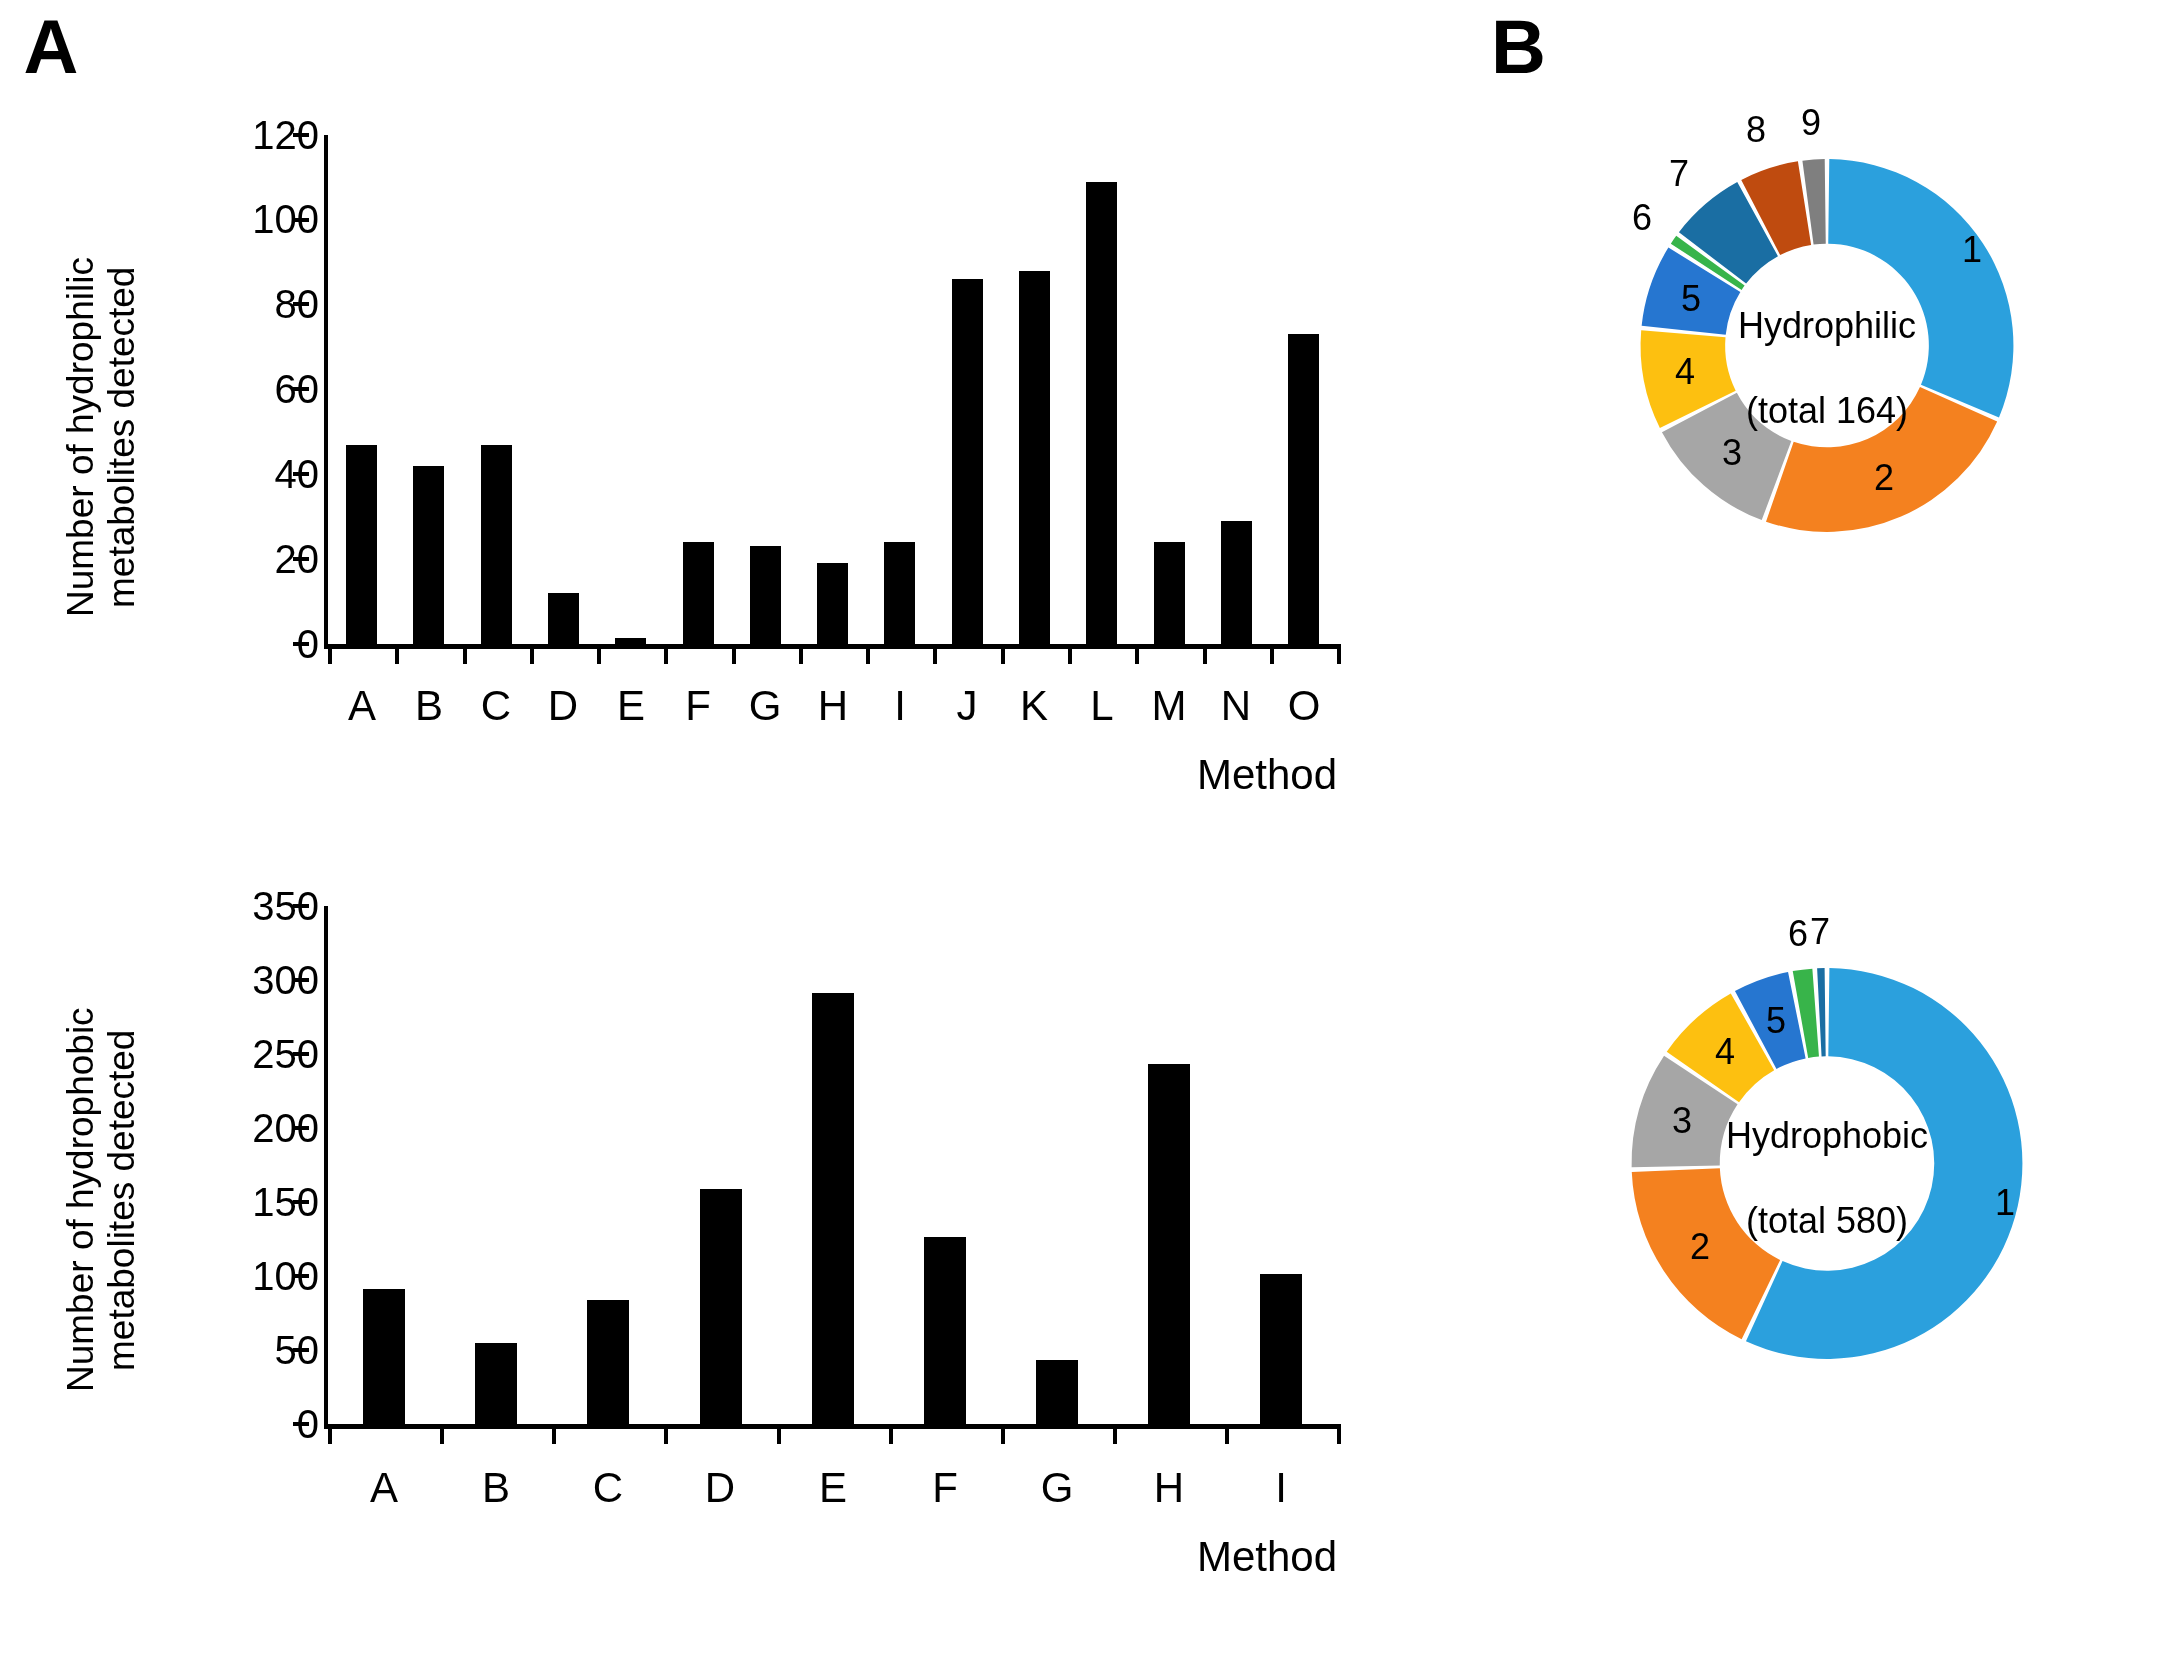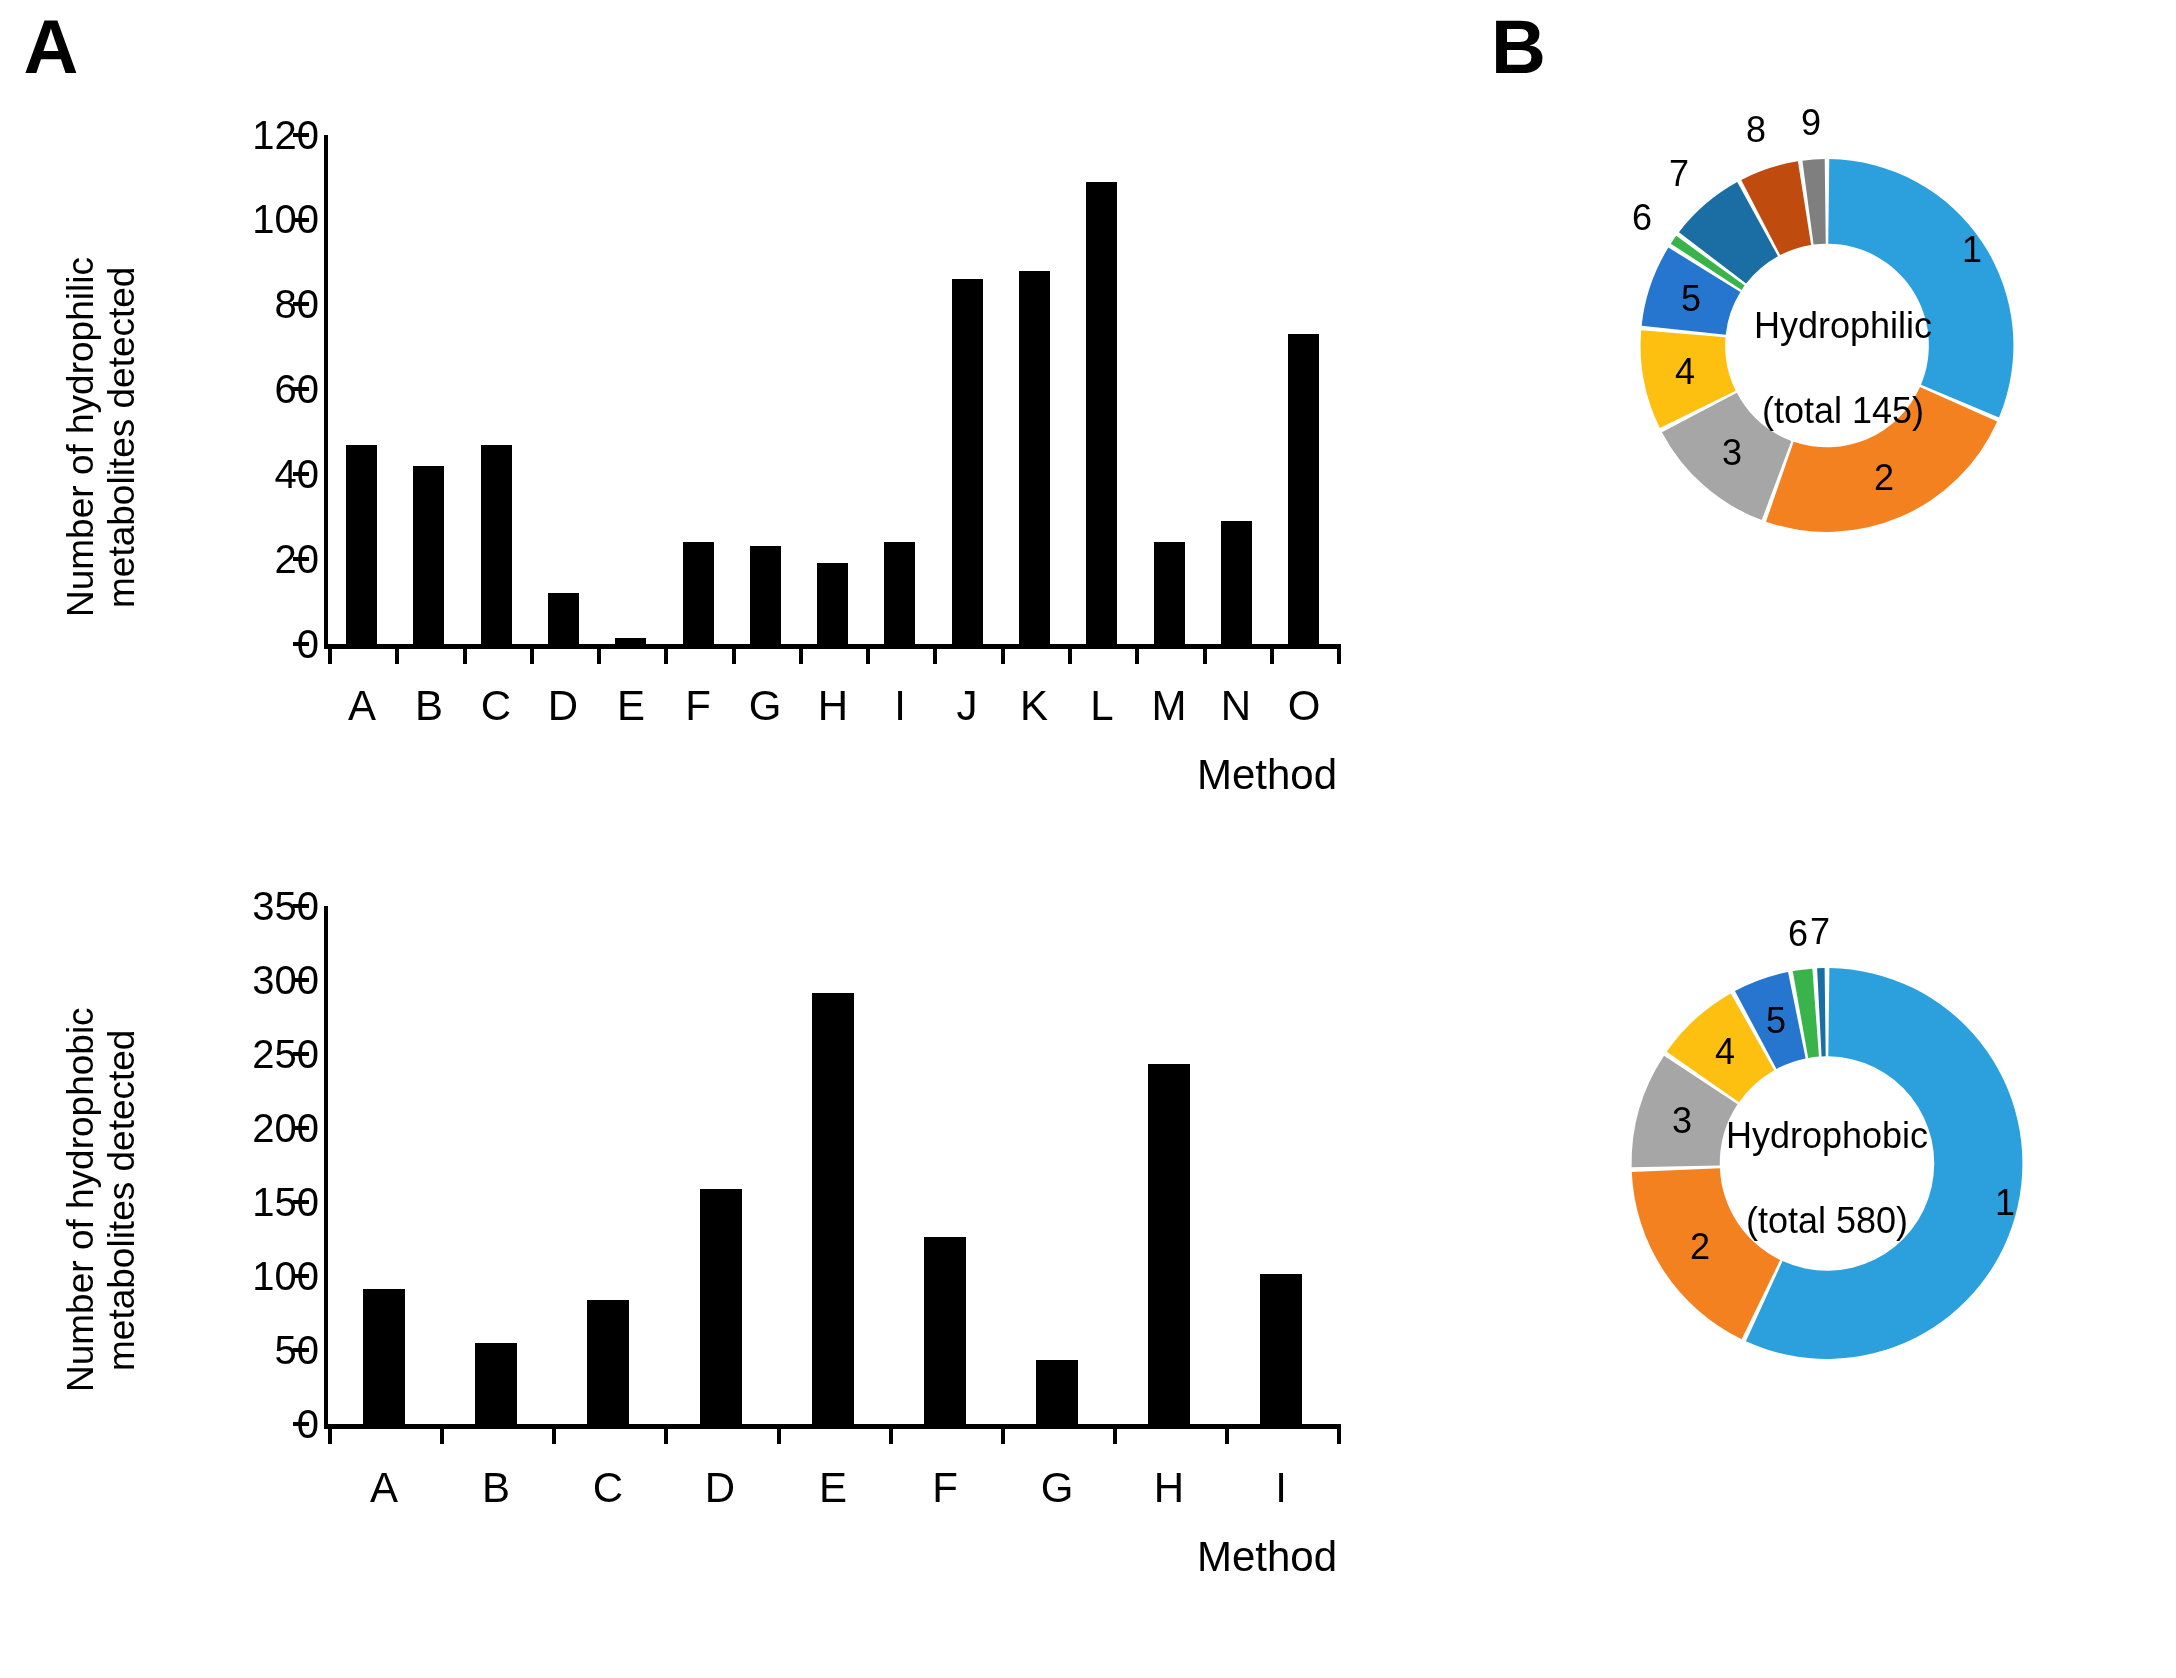--- a/index.html
+++ b/index.html
@@ -190,23 +190,23 @@
       <path d="M 322.5044851712257 45.01529921960736 A 205 205 0 0 1 509.12030833853055 329.1107386764853 L 423.3242660190996 293.2214767403237 A 112 112 0 0 0 321.3683040935477 138.00835859802936 Z" fill="#2ba0dd"></path>
       <path d="M 507.1310063327737 333.7077443781839 A 205 205 0 0 1 252.92033070928363 443.7145269922938 L 283.35159531434033 355.83427816164345 A 112 112 0 0 0 422.2374278501008 295.73301156271515 Z" fill="#f4811f"></path>
       <path d="M 248.20748684180916 442.0177987959215 A 205 205 0 0 1 138.49430672034472 345.292619373547 L 220.83591391550542 302.0623091211574 A 112 112 0 0 0 280.77677329893964 354.9072851958205 Z" fill="#a6a6a6"></path>
       <path d="M 136.2202817713947 340.82959411895683 A 205 205 0 0 1 115.68933570230249 233.20260573084167 L 208.37661267637992 240.82288703343545 A 112 112 0 0 0 219.59351979705465 299.6239733723081 Z" fill="#fdc010"></path>
       <path d="M 116.16072145269305 228.21586537607232 A 205 205 0 0 1 145.58372256806948 142.2783115301852 L 224.70915574450623 191.14717507990605 A 112 112 0 0 0 208.63415025708107 238.09842401034194 Z" fill="#2676d0"></path>
       <path d="M 148.26766309280995 138.04909799204222 A 205 205 0 0 1 154.19358728693228 129.44613858020205 L 229.41308183481178 184.13642693162257 A 112 112 0 0 0 226.1755037385108 188.83658036638406 Z" fill="#38b44a"></path>
       <path d="M 157.18847561467123 125.43111332549572 A 205 205 0 0 1 221.30321001562606 70.32266796621121 L 266.0778513256103 151.83482347422273 A 112 112 0 0 0 231.0493135065521 181.94285215831962 Z" fill="#1a6ea3"></path>
       <path d="M 225.72258060224362 67.9649259299199 A 205 205 0 0 1 288.00161411453695 47.51270829821195 L 302.5179550284299 139.3727967287792 A 112 112 0 0 0 268.4923367192746 150.54669123976112 Z" fill="#bf4b0f"></path>
       <path d="M 292.95837154421565 46.79136255941455 A 205 205 0 0 1 317.4955148287741 45.01529921960736 L 318.6316959064522 138.00835859802936 A 112 112 0 0 0 305.226037136352 138.97869564221673 Z" fill="#7f7f7f"></path>
     </svg>
-  <div class="donut-center" style="left:50%;top:55%;margin-left:16px;">
+  <div class="donut-center" style="left:50%;top:55%;">
     <div>Hydrophilic</div>
-    <div>(total 145)</div>
+    <div>(total 164)</div>
   </div>
   <div id="donut-1-labs" style="position:absolute;left:0;top:0;width:100%;height:100%;">
       <div class="seg-lab" style="left: 436px; top: 132px;">1</div>
       <div class="seg-lab" style="left: 348px; top: 360px;">2</div>
       <div class="seg-lab" style="left: 196px; top: 335px;">3</div>
       <div class="seg-lab" style="left: 149px; top: 254px;">4</div>
       <div class="seg-lab" style="left: 155px; top: 181px;">5</div>
       <div class="lead-lab" style="left: 106px; top: 100px;">6</div>
       <div class="lead-lab" style="left: 143px; top: 56px;">7</div>
       <div class="lead-lab" style="left: 220px; top: 12.2px;">8</div>

